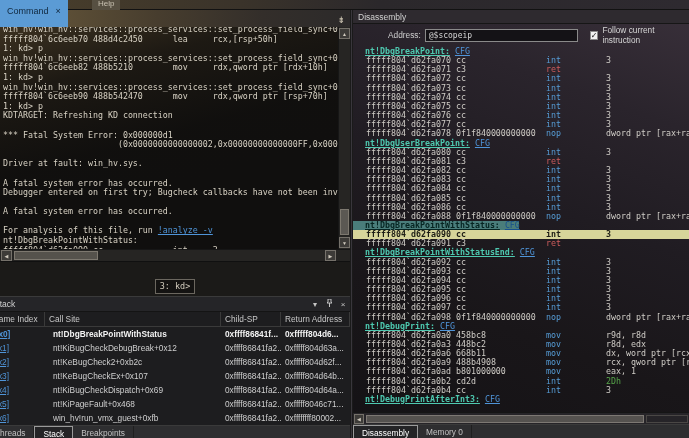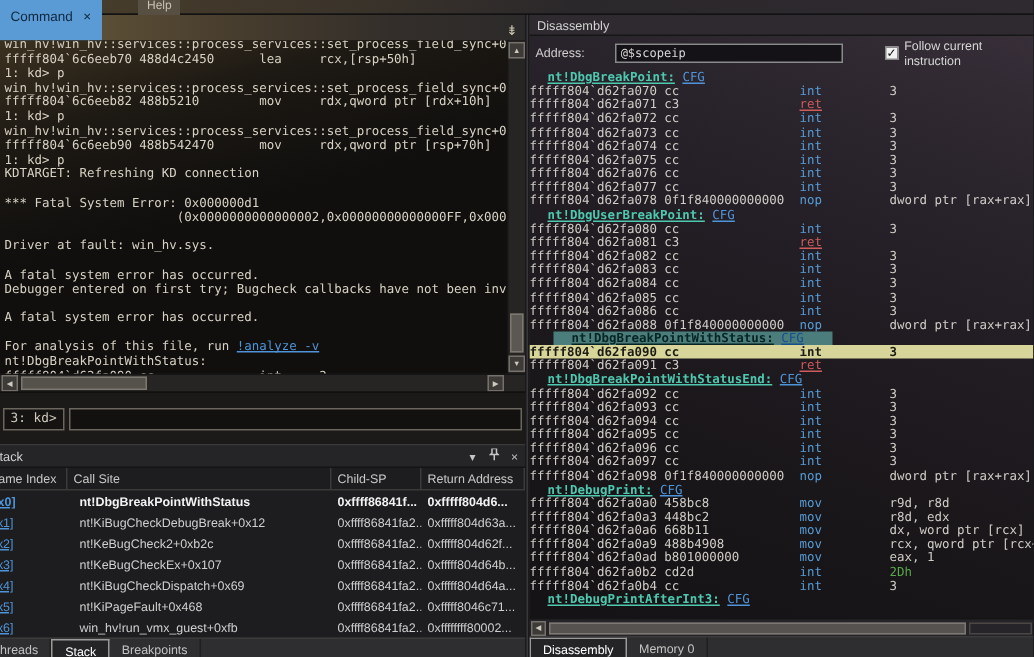--- a/index.html
+++ b/index.html
@@ -40,21 +40,21 @@
   .sb-btn { width:11px; height:11px; margin:0 auto; background:#3d3b38; border:1px solid #75716a;
     color:#cfc9bd; font-size:5px; display:flex; align-items:center; justify-content:center; }
   .vtrack { flex:1; }
   .vthumb { width:9px; height:26px; margin:2px auto; background:#5b5853; border:1px solid #7d786f; }
 
   .cmd-hscroll { height:13px; display:flex; align-items:center; background:#262523; border-top:1px solid #161616; gap:2px; padding:0 1px; }
   .hthumb { width:84px; height:9px; background:#55524c; border:1px solid #7d786f; }
   .htrack { flex:1; height:9px; }
   .corner { width:11px; height:11px; }
 
-  .cmd-input-row { height:19px; display:flex; align-items:center; background:#1b1a18; padding:17px 2px; gap:3px; border-top:1px solid #101010; }
+  .cmd-input-row { height:19px; display:flex; align-items:center; background:#1b1a18; padding:17px 2px; gap:3px; border-top:1px solid #101010;flex-direction:column; }
   .kd-prompt { font-family:"DejaVu Sans Mono", monospace; font-size:8.5px; color:#d0cabc;
     border:1px solid #6b675f; padding:1px 4px 2px 4px; background:#141312; }
   .cmd-input { flex:1; height:15px; background:#121110; border:1px solid #6b675f; color:#d0cabc;
     font-family:"DejaVu Sans Mono", monospace; font-size:8.5px; padding:0 3px; outline:none; }
 
   
   .stack-window { height:143px; background:#1d1d1f; border-top:1px solid #3a3a3a; display:flex; flex-direction:column; overflow:hidden; }
   .stack-titlebar { height:15px; display:flex; align-items:center; background:#252528; border-bottom:1px solid #141414; }
   .stack-title { font-size:8.5px; color:#cfcfcf; margin-left:-10px; padding-left:4px; }
   .st-sp { flex:1; }
@@ -74,41 +74,41 @@
   
   .bottom-tabs { height:14px; display:flex; align-items:stretch; background:#2e2e30; border-top:1px solid #3a3a3a; overflow:hidden; }
   .bottom-tabs.left-shift .tabs-inner { margin-left:-13px; }
   .tabs-inner { display:flex; }
   .btab { font-size:8.3px; color:#c2c2c2; padding:2px 8px 0 8px; border-right:1px solid #1f1f1f; white-space:nowrap; cursor:pointer; }
   .btab.active { background:#242426; border:1px solid #9a9a9a; border-bottom:none; color:#ffffff; }
 
   
   .disasm-titlebar { height:14px; font-size:8.5px; color:#d2d2d2; padding:2px 0 0 5px;
     background:#2e2a2f; border-bottom:1px solid #161616; }
-  .disasm-toolbar { height:22px; display:flex; align-items:center; gap:20px; padding:0 4px; }
+  .disasm-toolbar { height:22px; display:flex; align-items:center; gap:4px; padding:0 4px;margin-left:31px; }
   .addr-label { font-size:8.3px; color:#cfcfcf; }
   .addr-input { width:168px; height:13px; background:#141216; border:1px solid #8a8a8a; color:#d6d6d6;
     font-family:"DejaVu Sans Mono", monospace; font-size:8px; padding:0 3px; outline:none; }
   .cb-wrap { display:flex; align-items:center; gap:4px; margin-left:8px; cursor:pointer; }
   .cb { width:9px; height:9px; background:#f2f2f2; border:1px solid #8a8a8a; color:#141414;
     font-size:8px; line-height:8px; text-align:center; }
   .cb-label { font-size:8.3px; color:#d6d6d6; }
 
   .disasm-list { flex:1; overflow:hidden; padding-top:1px; }
-  .dline { font-family:"DejaVu Sans Mono", monospace; font-size:8.3px; line-height:9.15px; white-space:pre; padding-left:0; }
+  .dline { font-family:"DejaVu Sans Mono", monospace; font-size:8.3px; line-height:9.15px; white-space:pre; padding-left:13px; }
   .dline .addr { display:inline-block; width:180px; color:#cfccc6; }
   .dline .mn { display:inline-block; width:60px; }
   .mn-blue { color:#569cd6; }
-  .mn-red { color:#cd5c5c;text-decoration:underline; }
+  .mn-red { color:#cd5c5c; }
   .op { color:#cfccc6; }
   .op-green { color:#57a64a; }
   .dline.lbl { padding-left:12px; }
   .sym { color:#4ec9b0; font-weight:bold; text-decoration:underline; }
   .cfg { color:#4f94d8; text-decoration:underline; cursor:pointer; }
-  .dline.lbl.sel { background:#4a7d7b; width:186px;margin-left:16px; }
+  .dline.lbl.sel { background:#4a7d7b; width:166px; }
   .dline.lbl.sel .sym { color:#062421; }
   .dline.lbl.sel .cfg { color:#174f8d; }
   .dline.ins.cur { background:#d7d59a; }
   .dline.ins.cur .addr, .dline.ins.cur .mn, .dline.ins.cur .op { color:#1d1d15;font-weight:bold; }
 
   .disasm-hscroll { height:12px; display:flex; align-items:center; gap:2px; background:#262428; border-top:1px solid #151515; padding:0 1px; }
   .dthumb { width:278px; height:8px; background:#55524f; border:1px solid #7d7873; }
   .dtrack { flex:1; height:8px; border:1px solid #4a4745; }
 </style>
 </head>

